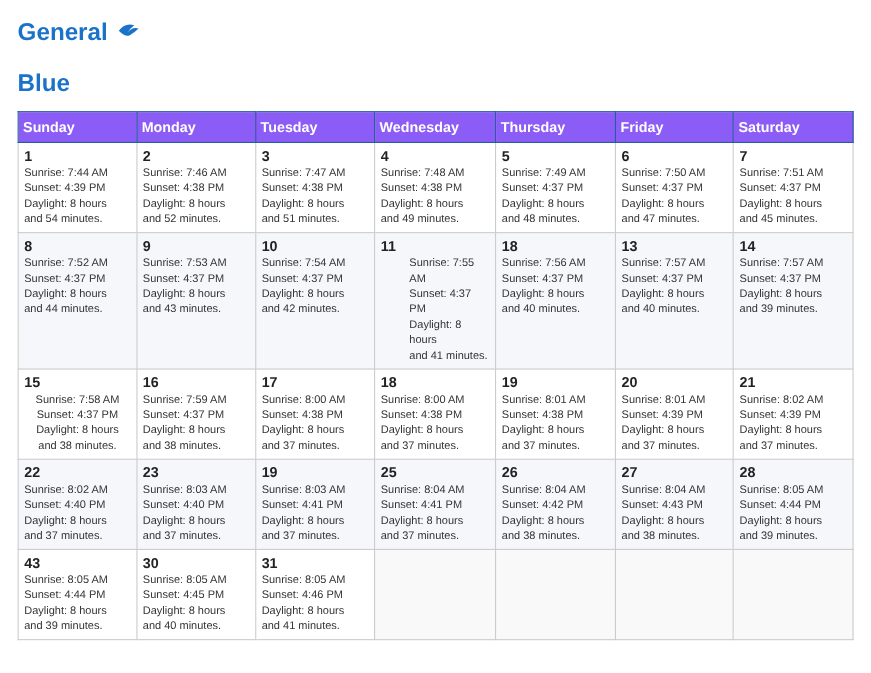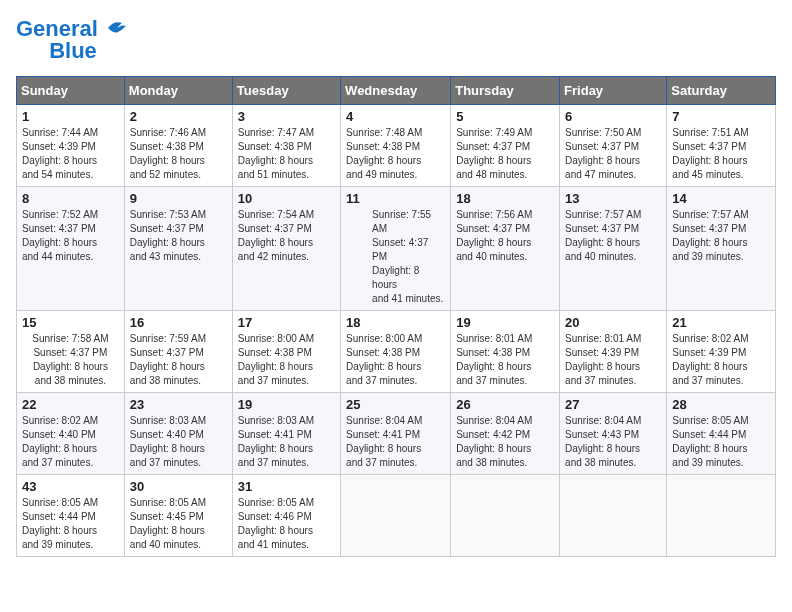--- a/index.html
+++ b/index.html
@@ -12,21 +12,22 @@
     }
     .header {
       display: flex;
       justify-content: space-between;
       align-items: flex-start;
       margin-bottom: 12px;
     }
     .logo {
       display: flex;
       flex-direction: column;
-      align-items: center;
+      align-items: flex-start;
+      gap: 25px;
     }
     .logo-row {
       display: flex;
       align-items: center;
     }
     .title-block {
       text-align: right;
     }
     .title-block h1 {
       font-size: 32px;
@@ -37,21 +38,21 @@
       font-size: 16px;
       font-weight: normal;
       color: #555;
     }
     .calendar {
       width: 100%;
       border-collapse: collapse;
       font-size: 11px;
     }
     .calendar thead tr th {
-      background: #737373;
+      background: #8b5cf6;
       color: #fff;
       padding: 6px 4px;
       font-size: 13px;
       font-weight: bold;
       border: 1px solid #2a5a9f;
       text-align: left;
     }
     .calendar tbody tr td {
       vertical-align: top;
       border: 1px solid #ccc;

